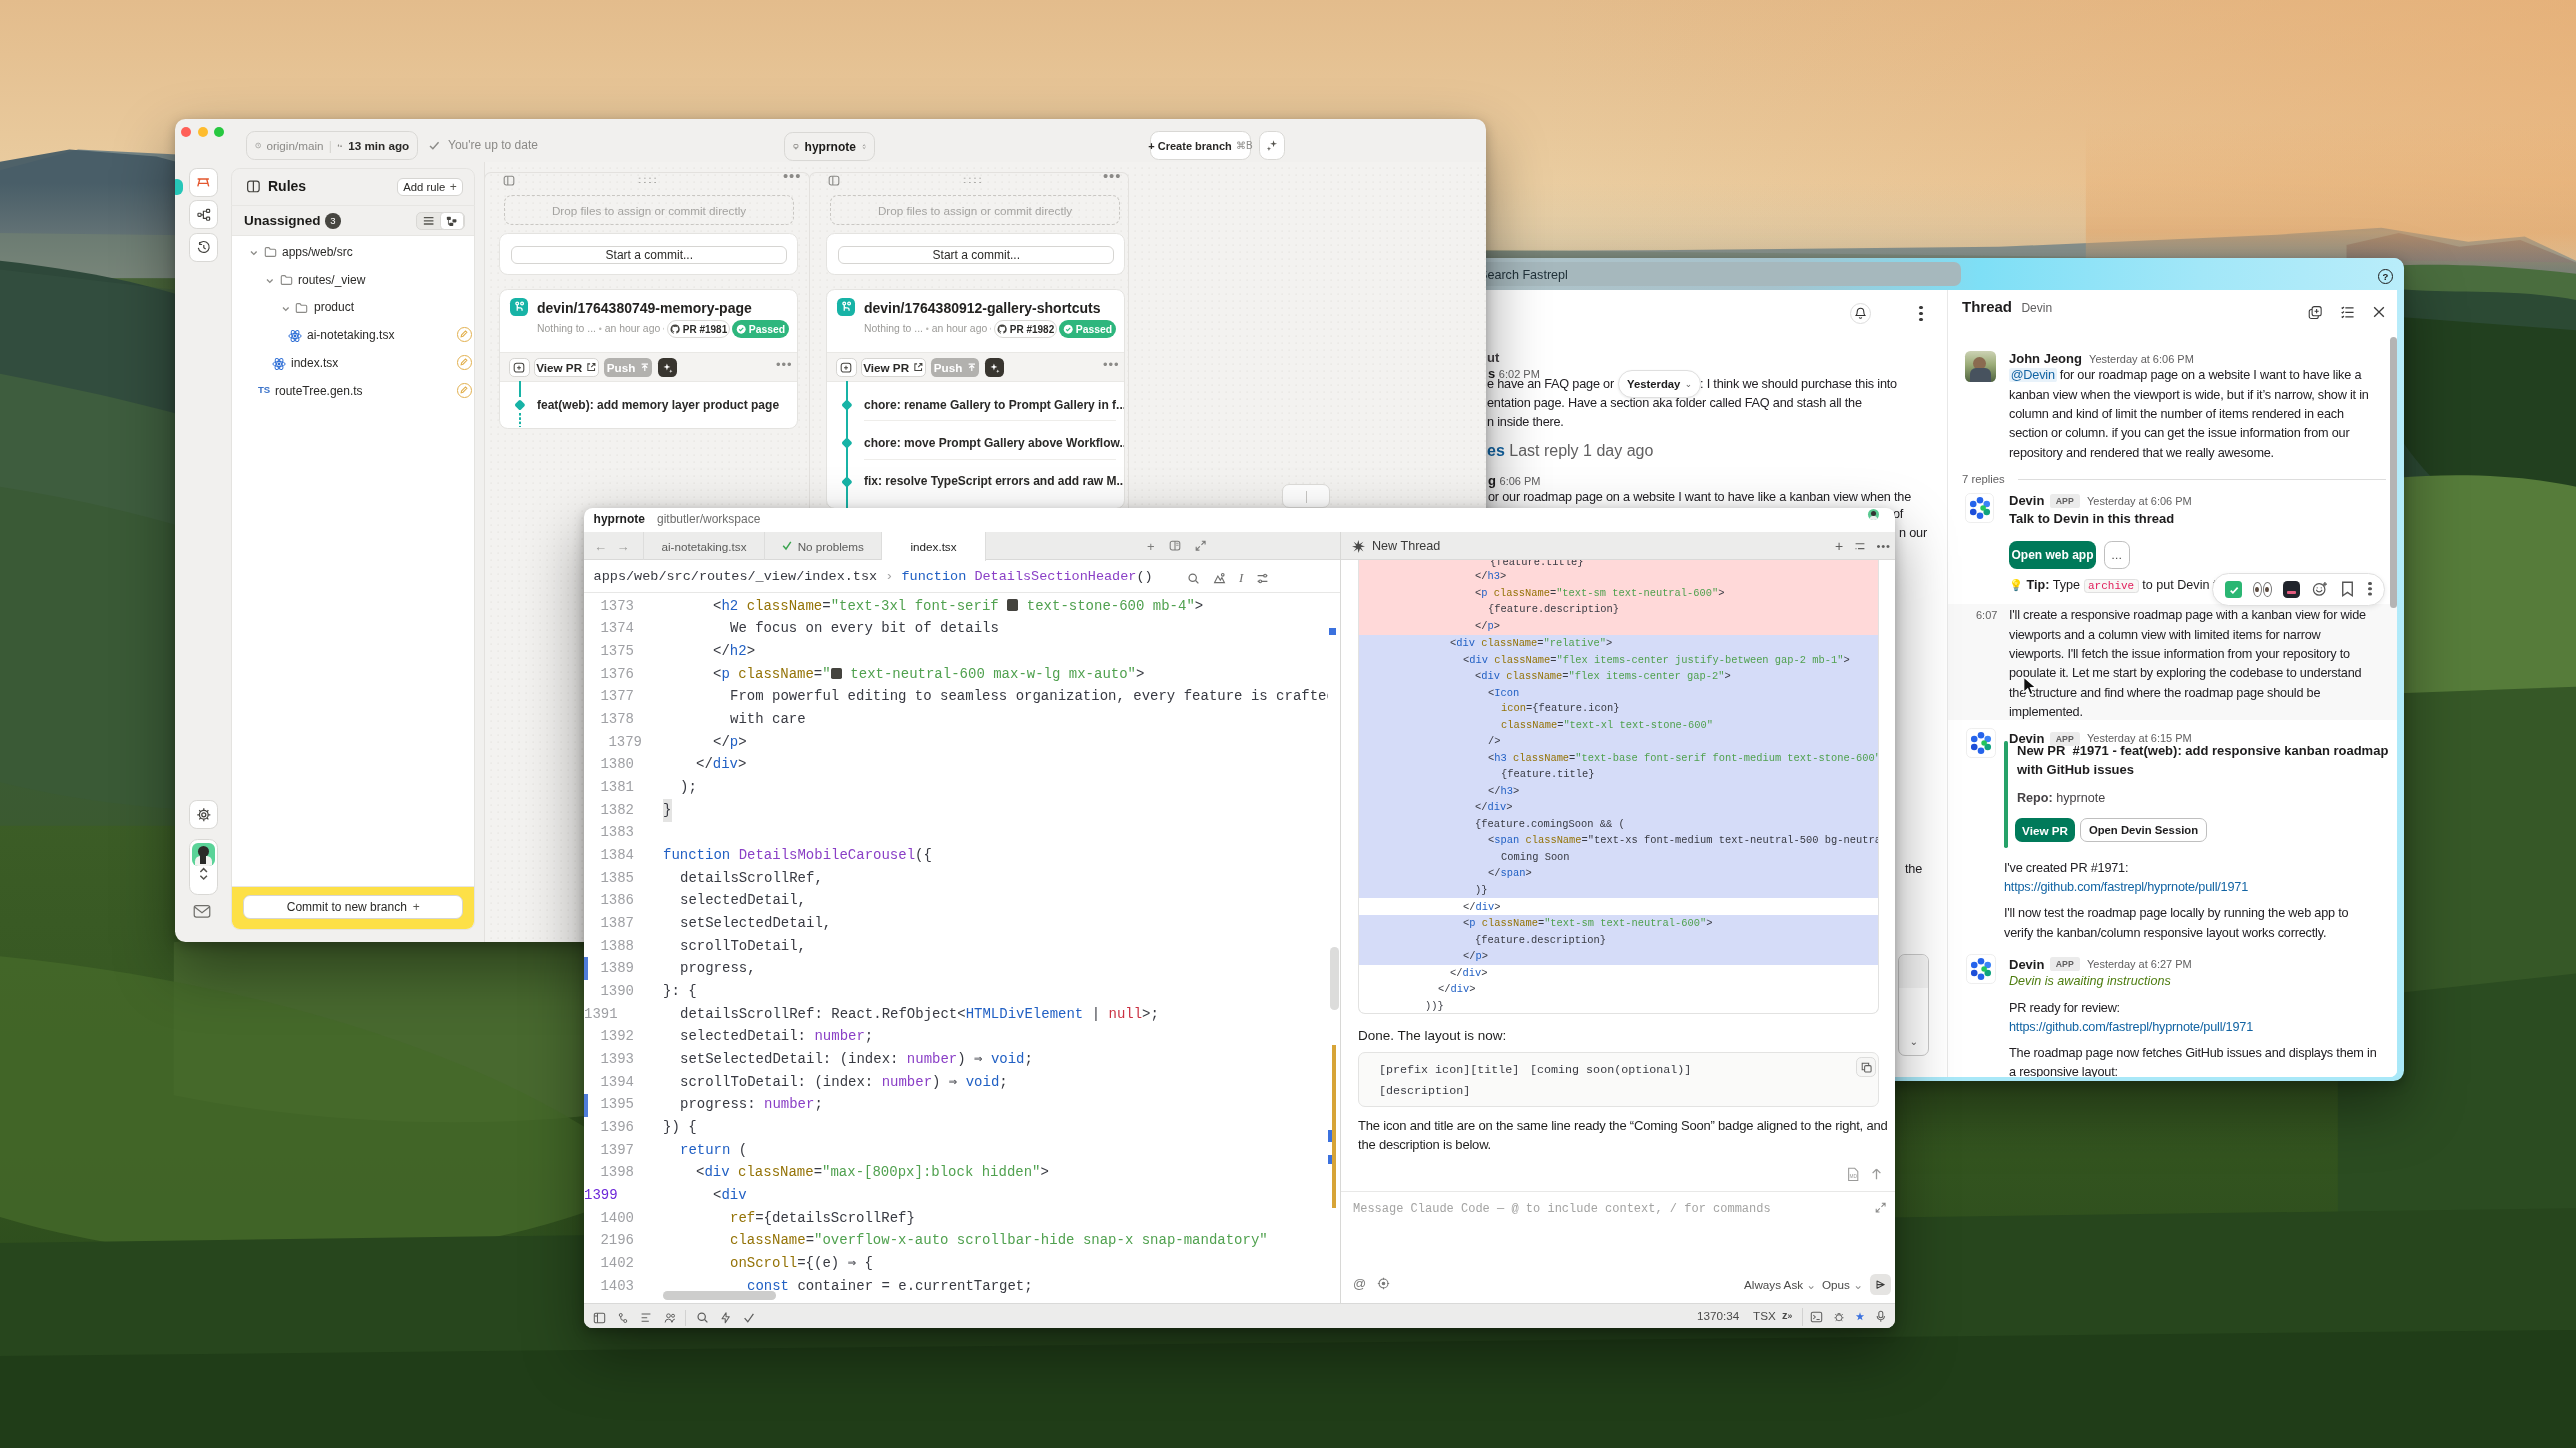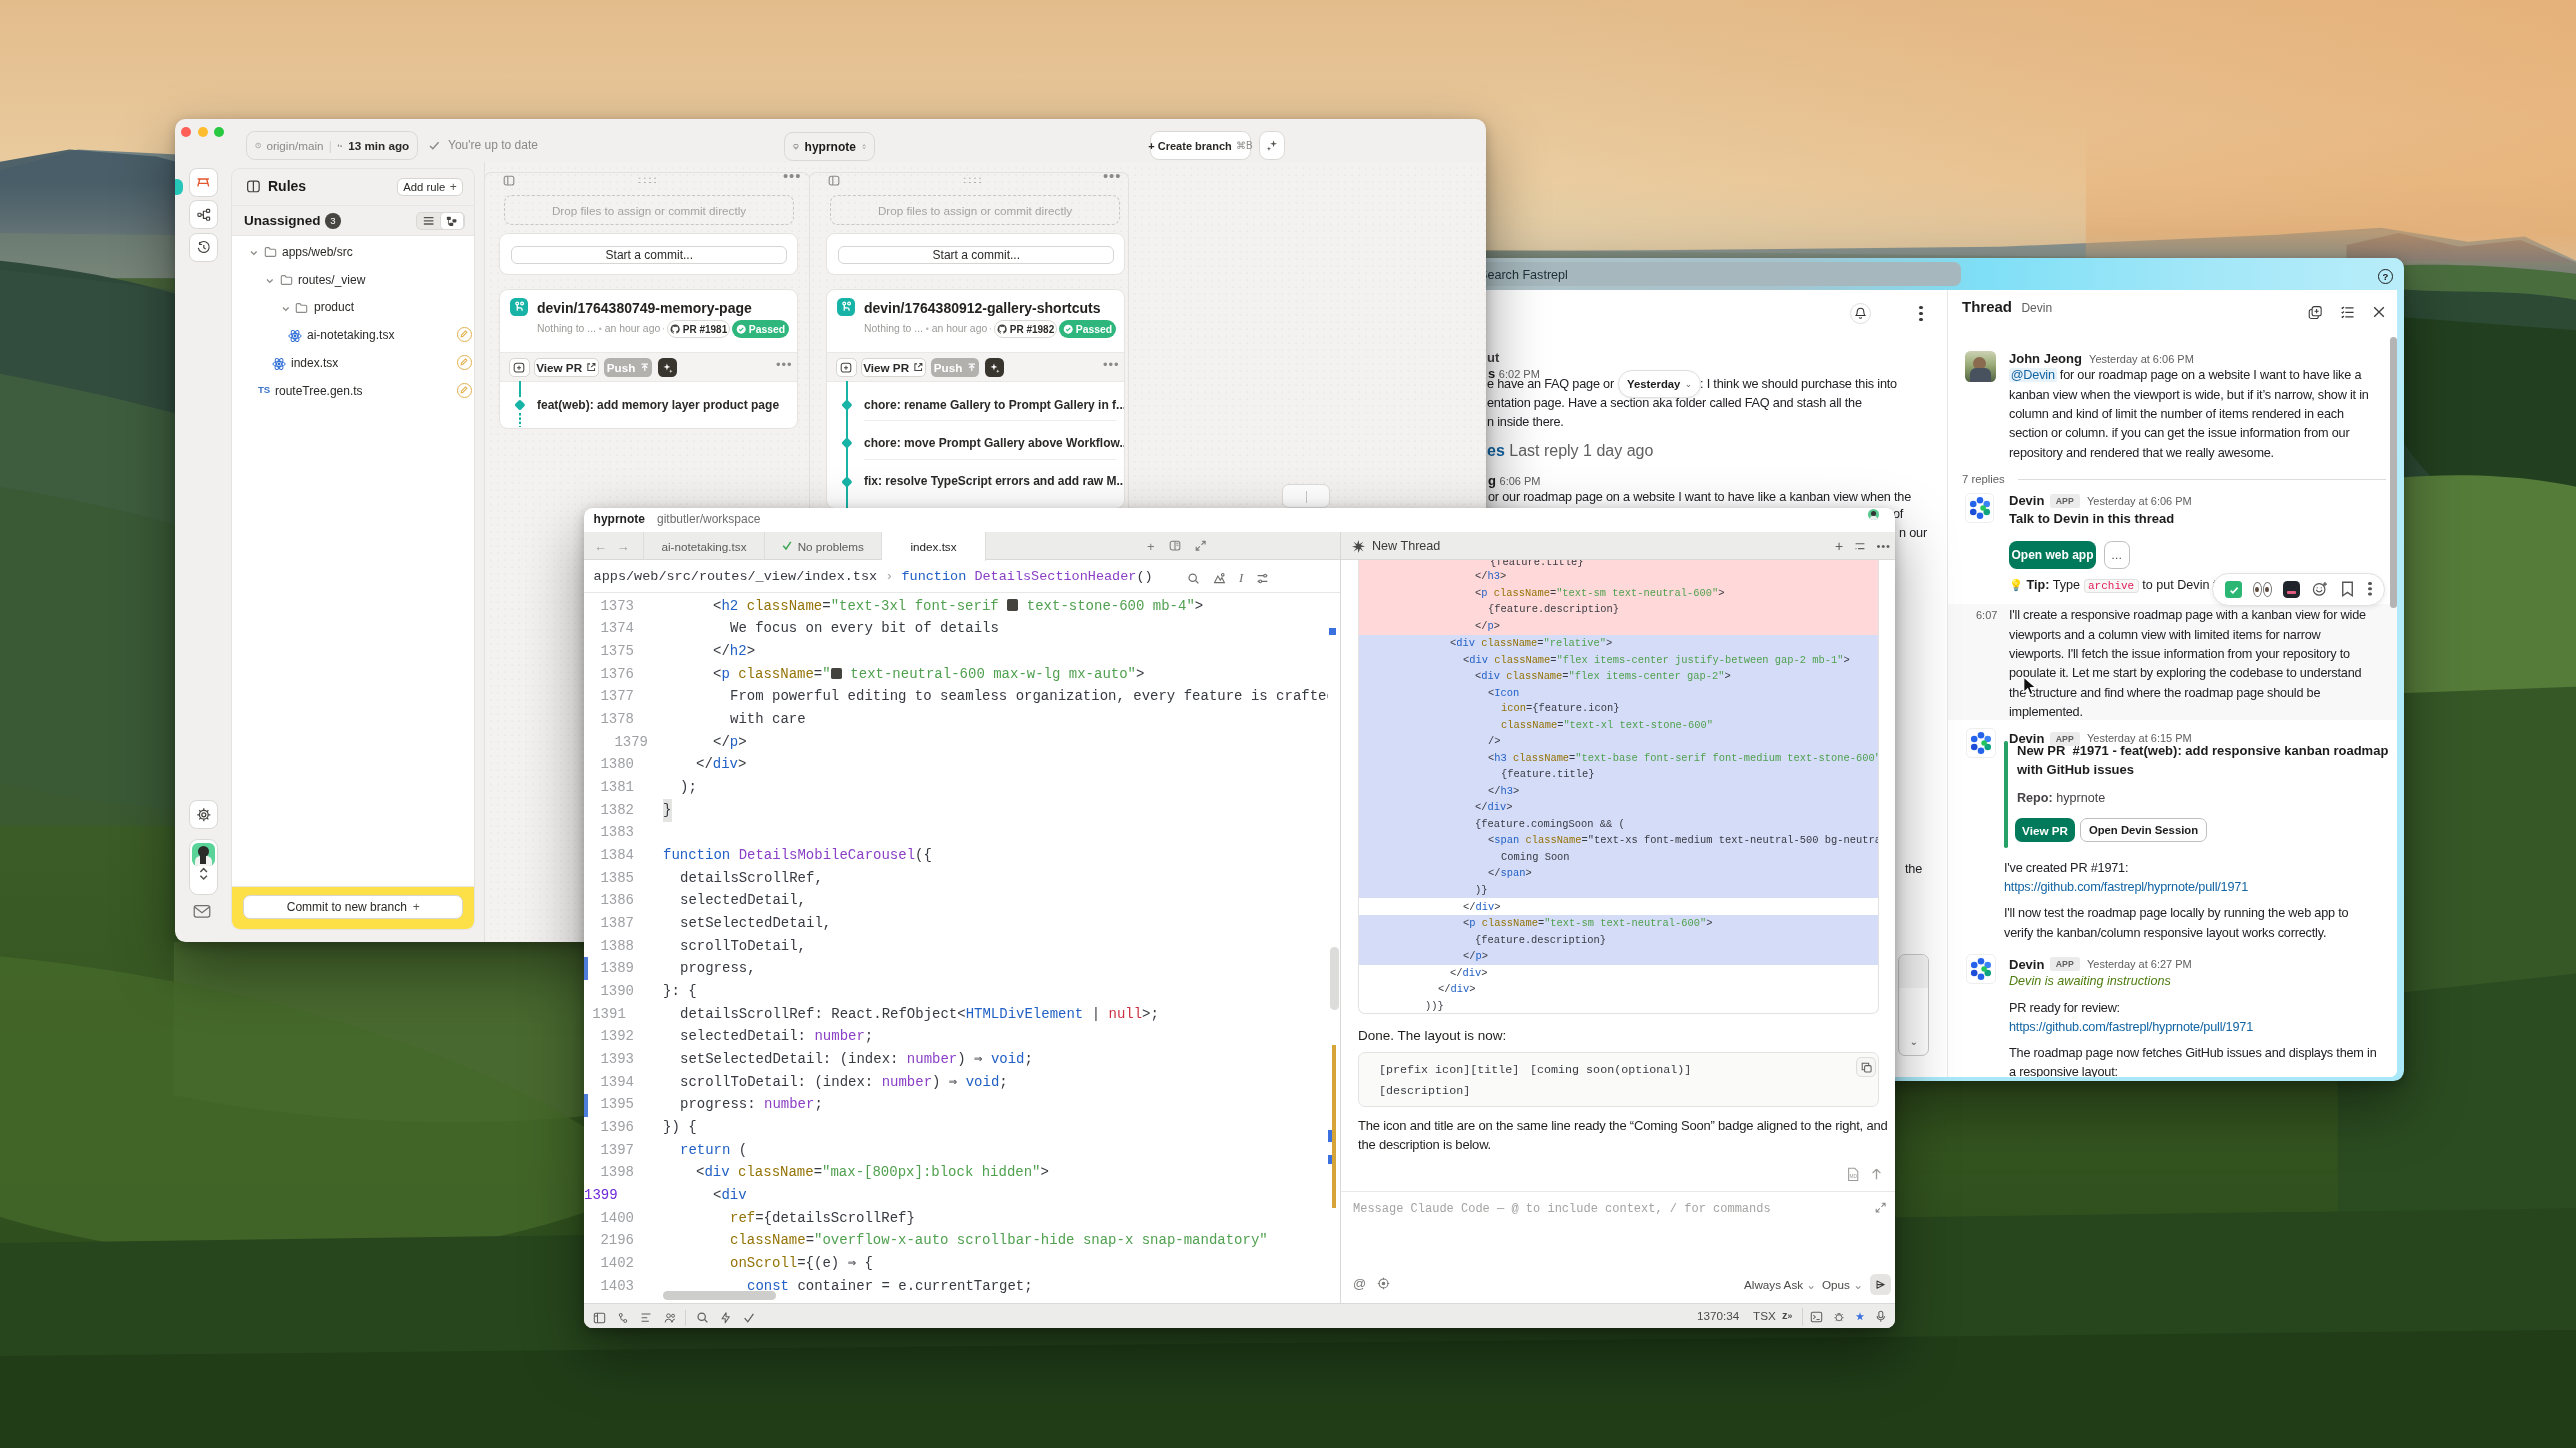--- a/index.html
+++ b/index.html
@@ -647,33 +647,33 @@
   </div>
   <div class="abs" style="left:0;top:84px;width:756px;height:0.9px;background:#e7e7e6"></div>
 
   <div class="abs" style="left:0;top:85px;width:744px;height:710px;overflow:hidden">
       <div class="cl" style="left:0;top:1.7px;width:50px;text-align:right;color:#9fa0a4">1373</div>
       <div class="cl" style="left:0;top:24.4px;width:50px;text-align:right;color:#9fa0a4">1374</div>
       <div class="cl" style="left:0;top:47px;width:50px;text-align:right;color:#9fa0a4">1375</div>
       <div class="cl" style="left:0;top:70px;width:50px;text-align:right;color:#9fa0a4">1376</div>
       <div class="cl" style="left:0;top:92px;width:50px;text-align:right;color:#9fa0a4">1377</div>
       <div class="cl" style="left:0;top:115px;width:50px;text-align:right;color:#9fa0a4">1378</div>
-      <div class="cl" style="left:14px;top:138px;width:50px;text-align:right;color:#9fa0a4">1379</div>
+      <div class="cl" style="left:8px;top:138px;width:50px;text-align:right;color:#9fa0a4">1379</div>
       <div class="cl" style="left:0;top:160px;width:50px;text-align:right;color:#9fa0a4">1380</div>
       <div class="cl" style="left:0;top:183px;width:50px;text-align:right;color:#9fa0a4">1381</div>
       <div class="cl" style="left:0;top:206px;width:50px;text-align:right;color:#9fa0a4">1382</div>
       <div class="cl" style="left:0;top:228px;width:50px;text-align:right;color:#9fa0a4">1383</div>
       <div class="cl" style="left:0;top:251px;width:50px;text-align:right;color:#9fa0a4">1384</div>
       <div class="cl" style="left:0;top:274px;width:50px;text-align:right;color:#9fa0a4">1385</div>
       <div class="cl" style="left:0;top:296px;width:50px;text-align:right;color:#9fa0a4">1386</div>
       <div class="cl" style="left:0;top:319px;width:50px;text-align:right;color:#9fa0a4">1387</div>
       <div class="cl" style="left:0;top:342px;width:50px;text-align:right;color:#9fa0a4">1388</div>
       <div class="cl" style="left:0;top:364px;width:50px;text-align:right;color:#9fa0a4">1389</div>
       <div class="cl" style="left:0;top:387px;width:50px;text-align:right;color:#9fa0a4">1390</div>
-      <div class="cl" style="left:0;top:410px;width:50px;text-align:center;color:#9fa0a4">1391</div>
+      <div class="cl" style="left:0;top:410px;width:50px;text-align:left;color:#9fa0a4">1391</div>
       <div class="cl" style="left:0;top:432px;width:50px;text-align:right;color:#9fa0a4">1392</div>
       <div class="cl" style="left:0;top:455px;width:50px;text-align:right;color:#9fa0a4">1393</div>
       <div class="cl" style="left:0;top:478px;width:50px;text-align:right;color:#9fa0a4">1394</div>
       <div class="cl" style="left:0;top:500px;width:50px;text-align:right;color:#9fa0a4">1395</div>
       <div class="cl" style="left:0;top:523px;width:50px;text-align:right;color:#9fa0a4">1396</div>
       <div class="cl" style="left:0;top:546px;width:50px;text-align:right;color:#9fa0a4">1397</div>
       <div class="cl" style="left:0;top:568px;width:50px;text-align:right;color:#9fa0a4">1398</div>
       <div class="cl" style="left:0;top:591px;width:50px;text-align:left;color:#6d28d9">1399</div>
       <div class="cl" style="left:0;top:614px;width:50px;text-align:right;color:#9fa0a4">1400</div>
       <div class="cl" style="left:0;top:636px;width:50px;text-align:right;color:#9fa0a4">2196</div>

